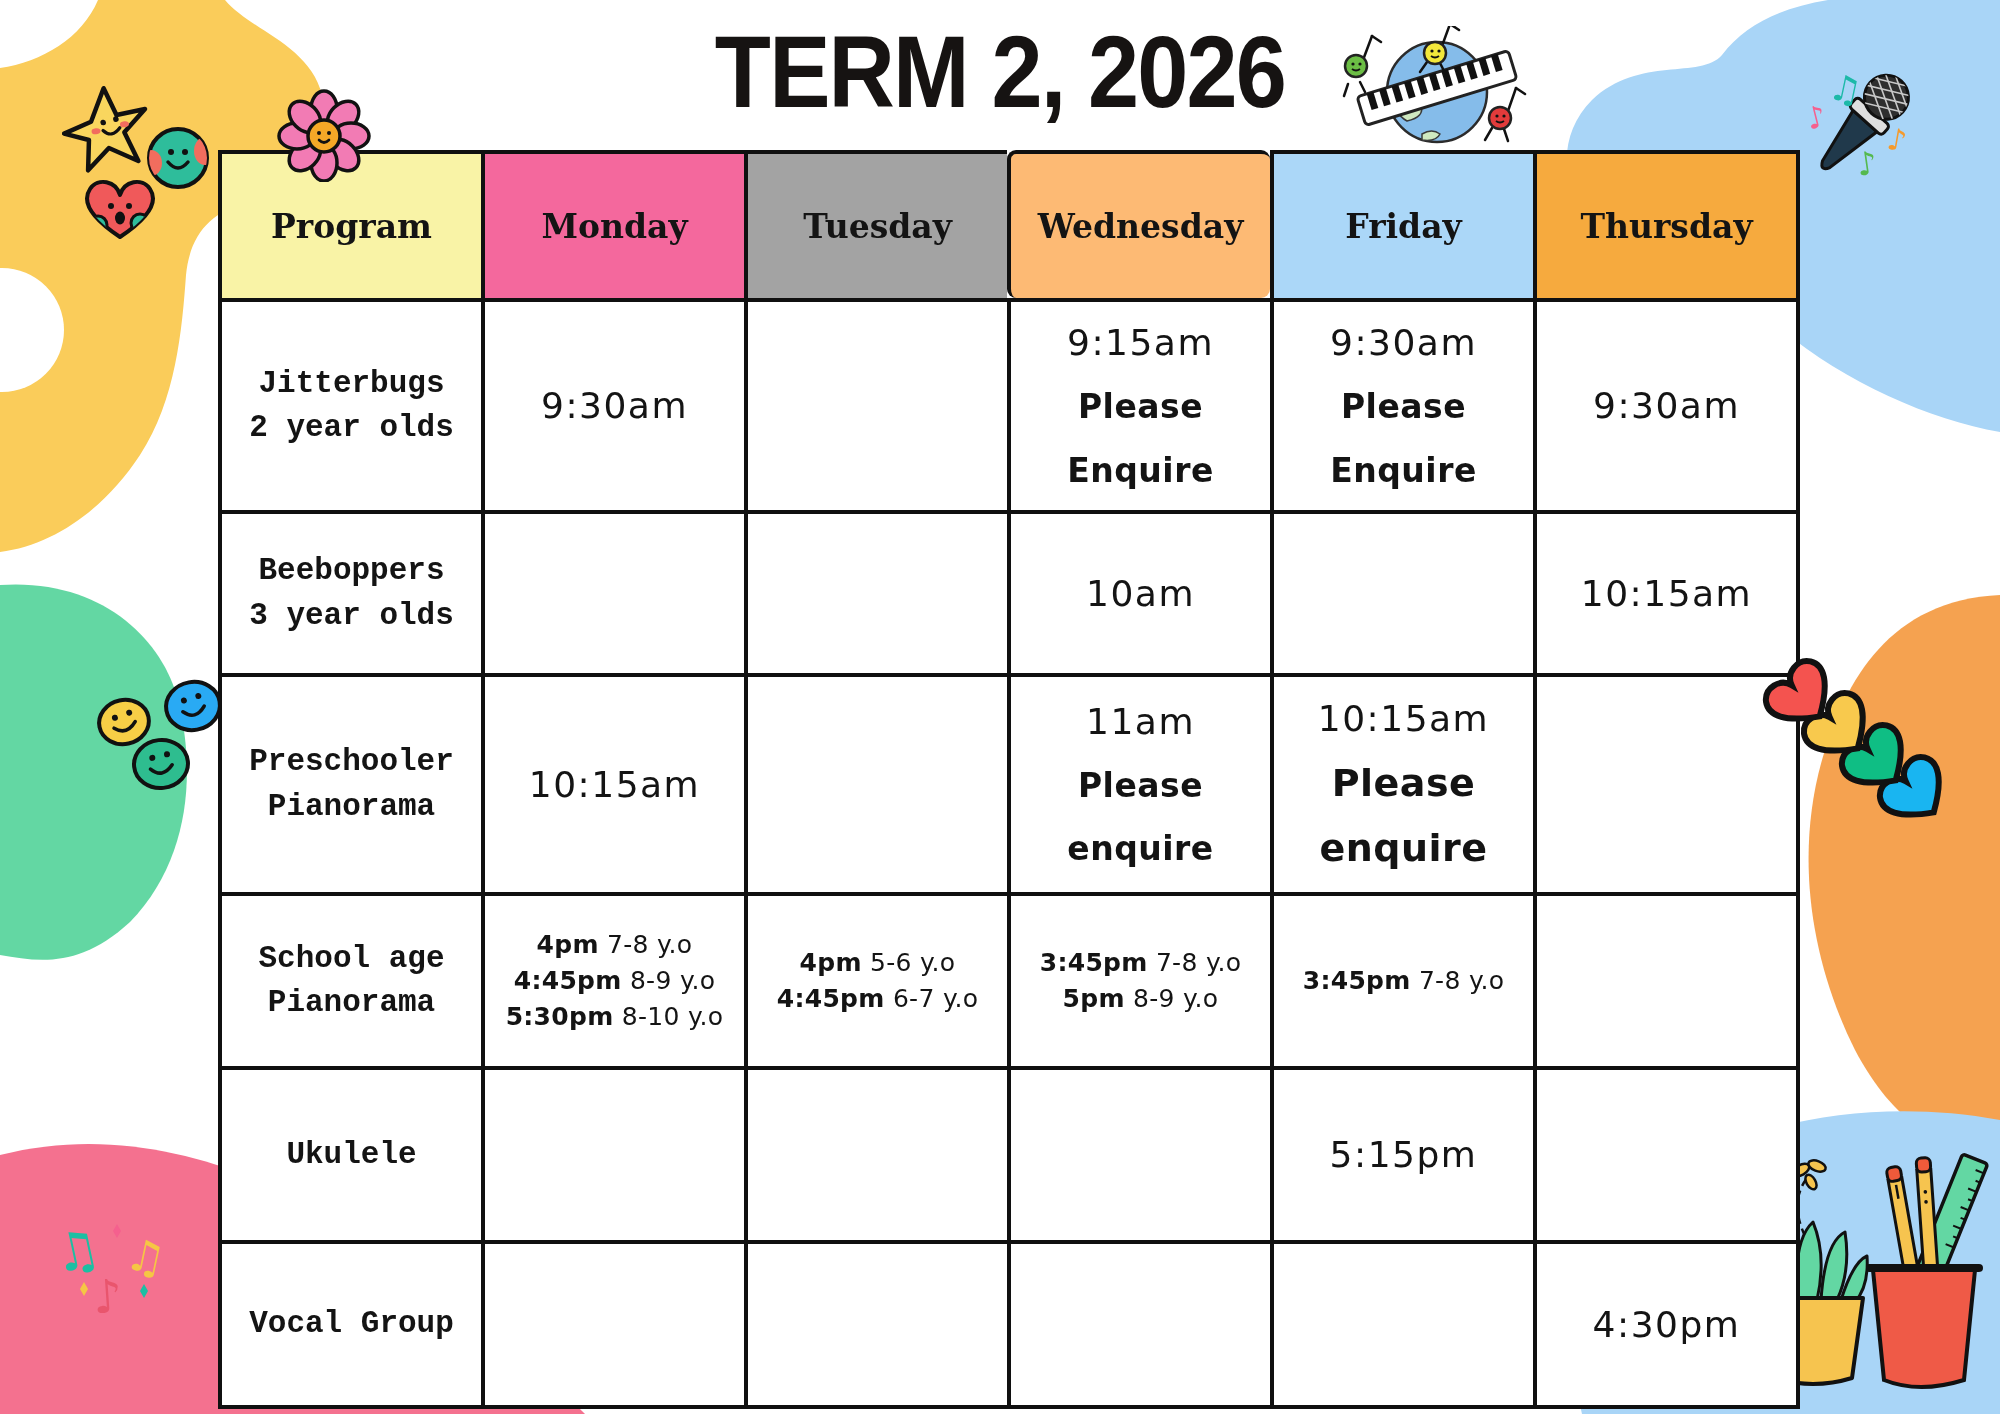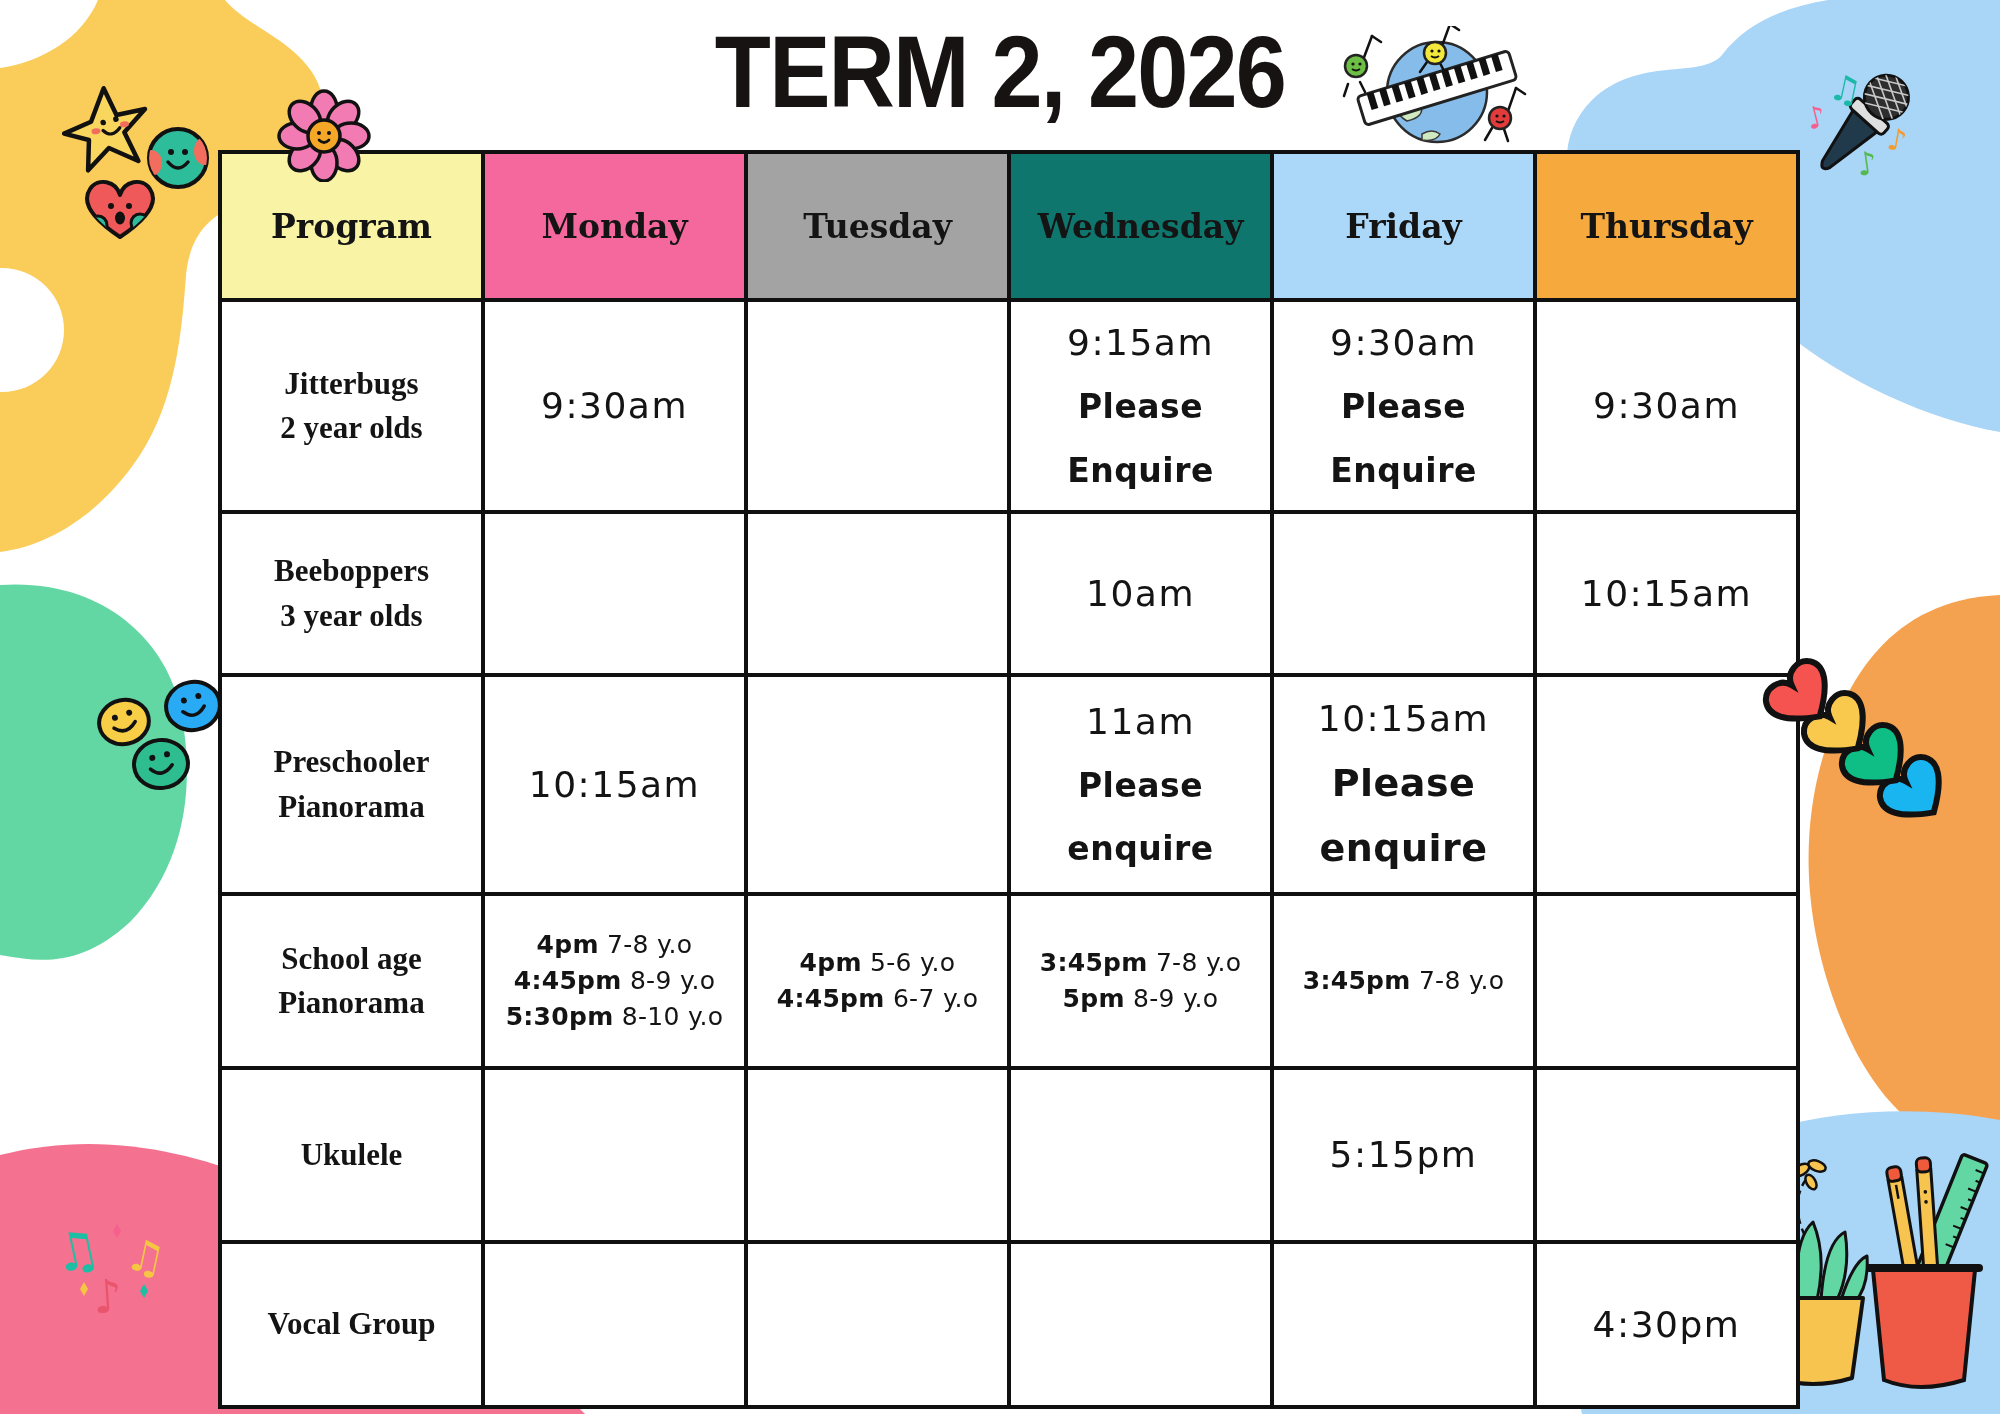--- a/index.html
+++ b/index.html
@@ -16,21 +16,21 @@
   .logo{position:absolute;left:1332px;top:26px;z-index:2;}
 
   .table{position:absolute;left:218px;top:150px;z-index:2;display:grid;background:#fff;
          grid-template-columns:263px 263px 263px 263px 263px 263px;
          grid-template-rows:148px 212px 163px 219px 174px 174px 165px;
          border-right:4px solid #101010;border-bottom:4px solid #101010;}
   .cell{border-left:4px solid #101010;border-top:4px solid #101010;box-sizing:border-box;
         display:flex;flex-direction:column;align-items:center;justify-content:center;
         text-align:center;color:#141414;background:#fff;overflow:hidden;}
   .cell.head{font-family:"DejaVu Serif",serif;font-weight:700;font-size:33px;}
-  .cell.prog{font-family:Liberation Serif, serif;font-weight:700;font-size:31px;line-height:1.42;}
+  .cell.prog{font-family:Liberation Mono, monospace;font-weight:700;font-size:31px;line-height:1.42;}
   .cell.slot{font-size:36px;letter-spacing:1.5px;line-height:1.2;}
   .cell.slot .line{margin:10px 0;}
   .cell.slot:not(.small) strong{font-size:33px;letter-spacing:.5px;}
   .cell.slot.emph strong{font-size:38px;}
   .cell.slot.small{font-size:25px;letter-spacing:.3px;line-height:1.2;}
   .cell.slot.small .line{margin:3px 0;}
   strong{font-weight:700;}
 </style>
 </head>
 <body>
@@ -212,21 +212,21 @@
       <text x="20" y="68" font-size="30" fill="#F5608E" font-family="DejaVu Sans" transform="rotate(-14 28 60)">♪</text>
       <text x="100" y="90" font-size="30" fill="#F59A2C" font-family="DejaVu Sans" transform="rotate(10 108 82)">♪</text>
       <text x="70" y="115" font-size="32" fill="#55B94F" font-family="DejaVu Sans" transform="rotate(-8 78 106)">♪</text>
     </svg>
   </div>
 
   <div id="grid" class="table">
       <div class="cell head" style="background: rgb(249, 243, 166);">Program</div>
       <div class="cell head" style="background: rgb(244, 104, 157);">Monday</div>
       <div class="cell head" style="background: #a3a3a3;">Tuesday</div>
-      <div class="cell head" style="background: #0f766e;">Wednesday</div>
+      <div class="cell head" style="background: #fdba74; border-radius: 9px;">Wednesday</div>
       <div class="cell head" style="background: rgb(171, 215, 248);">Friday</div>
       <div class="cell head" style="background: rgb(246, 170, 62);">Thursday</div>
       <div class="cell prog">
         <div>Jitterbugs</div>
         <div>2 year olds</div>
       </div>
       <div class="cell slot">
         <div class="line">9:30am</div>
       </div>
       <div class="cell slot"></div>

